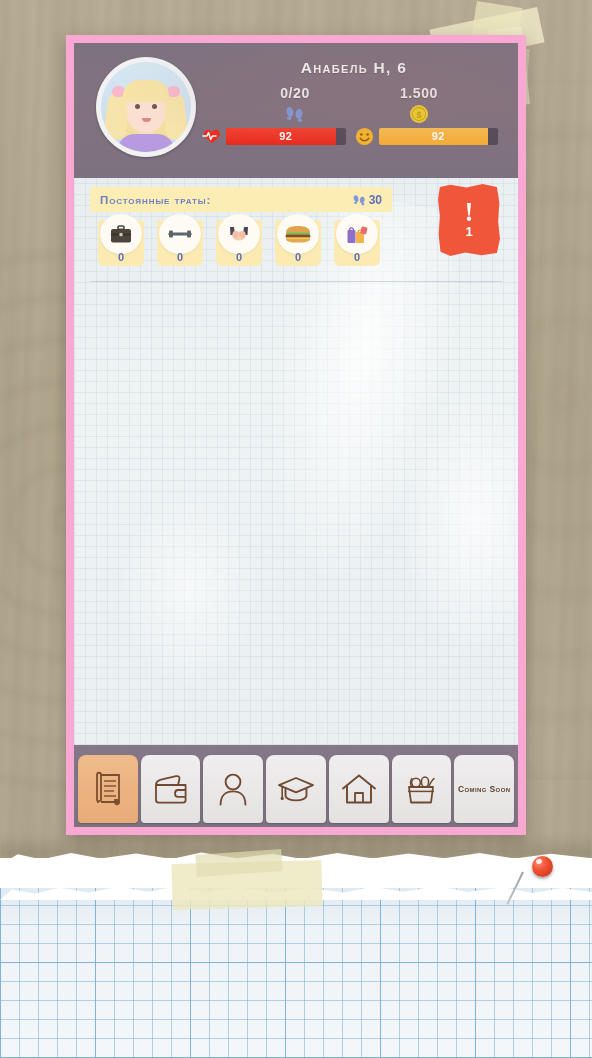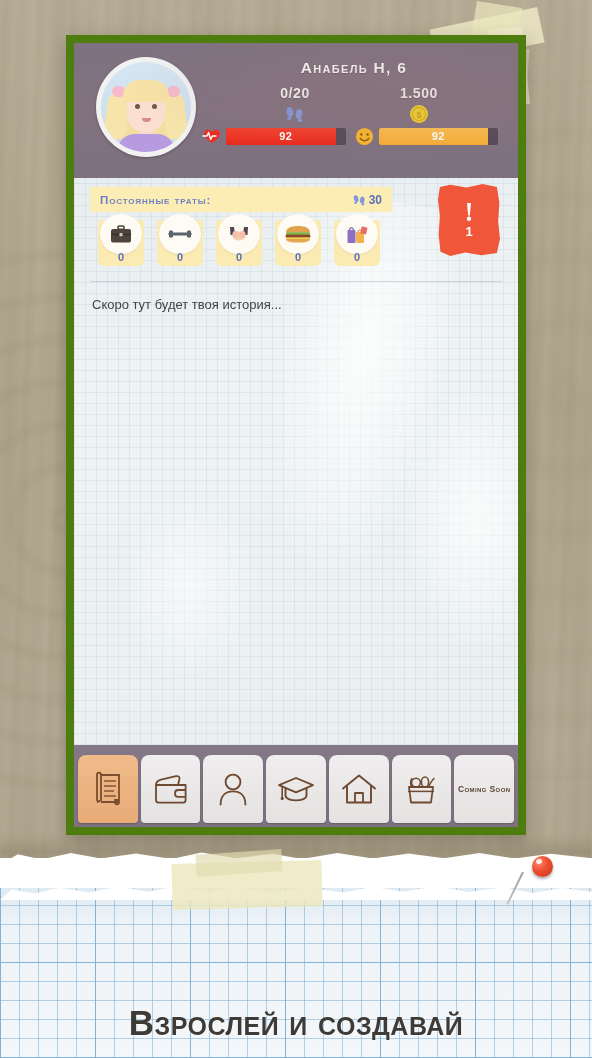--- a/index.html
+++ b/index.html
@@ -102,21 +102,21 @@
     box-shadow:0 2px 3px rgba(0,0,0,.35);
   }
   #pin-head::after {
     content:""; position:absolute; left:4px; top:3px; width:6px; height:5px;
     border-radius:50%; background:rgba(255,255,255,.85); transform:rotate(-20deg);
   }
 
   
   #screen {
     position:absolute; left:66px; top:35px; width:460px; height:800px;
-    background:#4d7c0f; box-shadow:0 5px 16px rgba(70,60,40,.34);
+    background:#f9a8d4; box-shadow:0 5px 16px rgba(70,60,40,.34);
   }
   #inner { position:absolute; left:8px; top:8px; right:8px; bottom:8px; overflow:hidden; }
 
   
   #header {
     position:relative; height:135px;
     background:linear-gradient(180deg,#7e7280 0%,#82727f 50%,#7d7180 100%);
     overflow:hidden;
   }
   #header::after {
@@ -464,21 +464,20 @@
       </div>
     </div>
 
     <div id="alert-badge">
       <span id="alert-mark">!</span>
       <span id="alert-count">1</span>
     </div>
 
     <div id="divider"></div>
 
-    <div id="story-text">Скоро тут будет твоя история...</div>
 
   </div>
 
   <div id="footer">
 
     <div class="navtab active">
       <span>
         <svg width="36" height="40" viewBox="0 0 36 40">
           <path d="M7 6 C7 3 11 3 11 6 L11 31 L8 33 L7 31 Z" fill="none" stroke="#7a4f2e" stroke-width="1.8"></path>
           <path d="M11 6 L29 6 L29 33 L11 33" fill="none" stroke="#7a4f2e" stroke-width="1.8"></path>
@@ -546,14 +545,13 @@
 
     <div class="navtab">
       <span id="tab-soon-label">Coming Soon</span>
     </div>
   </div>
 
  </div>
 </div>
 
 <div id="tagline">
-  <span class="l1">Взрослей и создавай</span>
 </div>
 
 </body></html>

